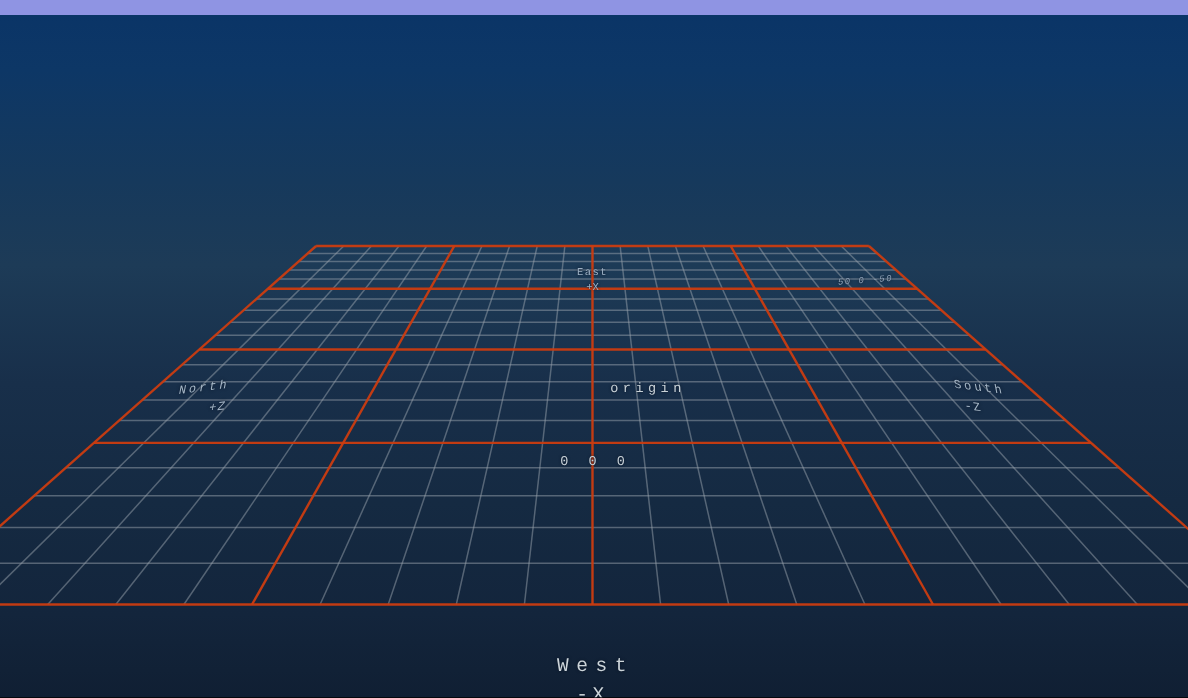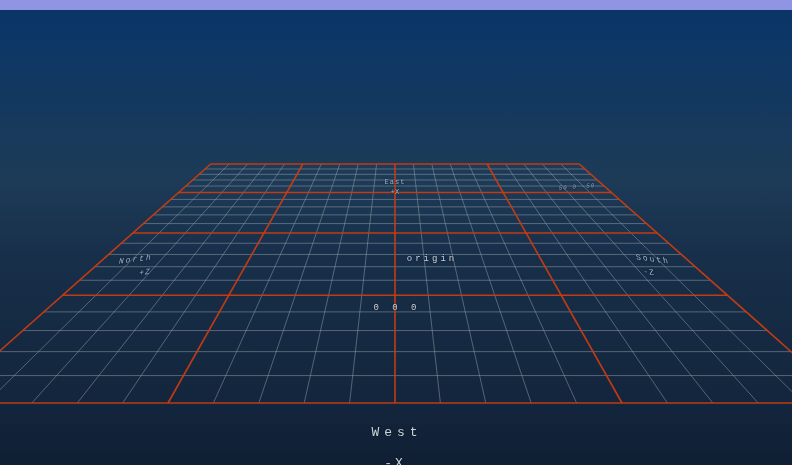--- a/index.html
+++ b/index.html
@@ -96,16 +96,16 @@
 
   <div class="lbl lbl-compass lbl-north" style="left:136px;top:259px;">North</div>
   <div class="lbl lbl-axis lbl-north" style="left:145px;top:272px;">+Z</div>
 
   <div class="lbl lbl-origin" style="left:395px;top:259px;margin-left:37px;">origin</div>
   <div class="lbl lbl-coords" style="left:397px;top:272px;margin-top:36px;">0 0 0</div>
 
   <div class="lbl lbl-compass lbl-south" style="left:653px;top:259px;">South</div>
   <div class="lbl lbl-axis lbl-south" style="left:649px;top:272px;">-Z</div>
 
-  <div class="lbl lbl-west" style="left:397px;top:432px;">West</div>
+  <div class="lbl lbl-west" style="left:397px;top:444px;">West</div>
   <div class="lbl lbl-west-axis" style="left:395px;top:463px;">-X</div>
 
 </div>
 
 </body></html>

